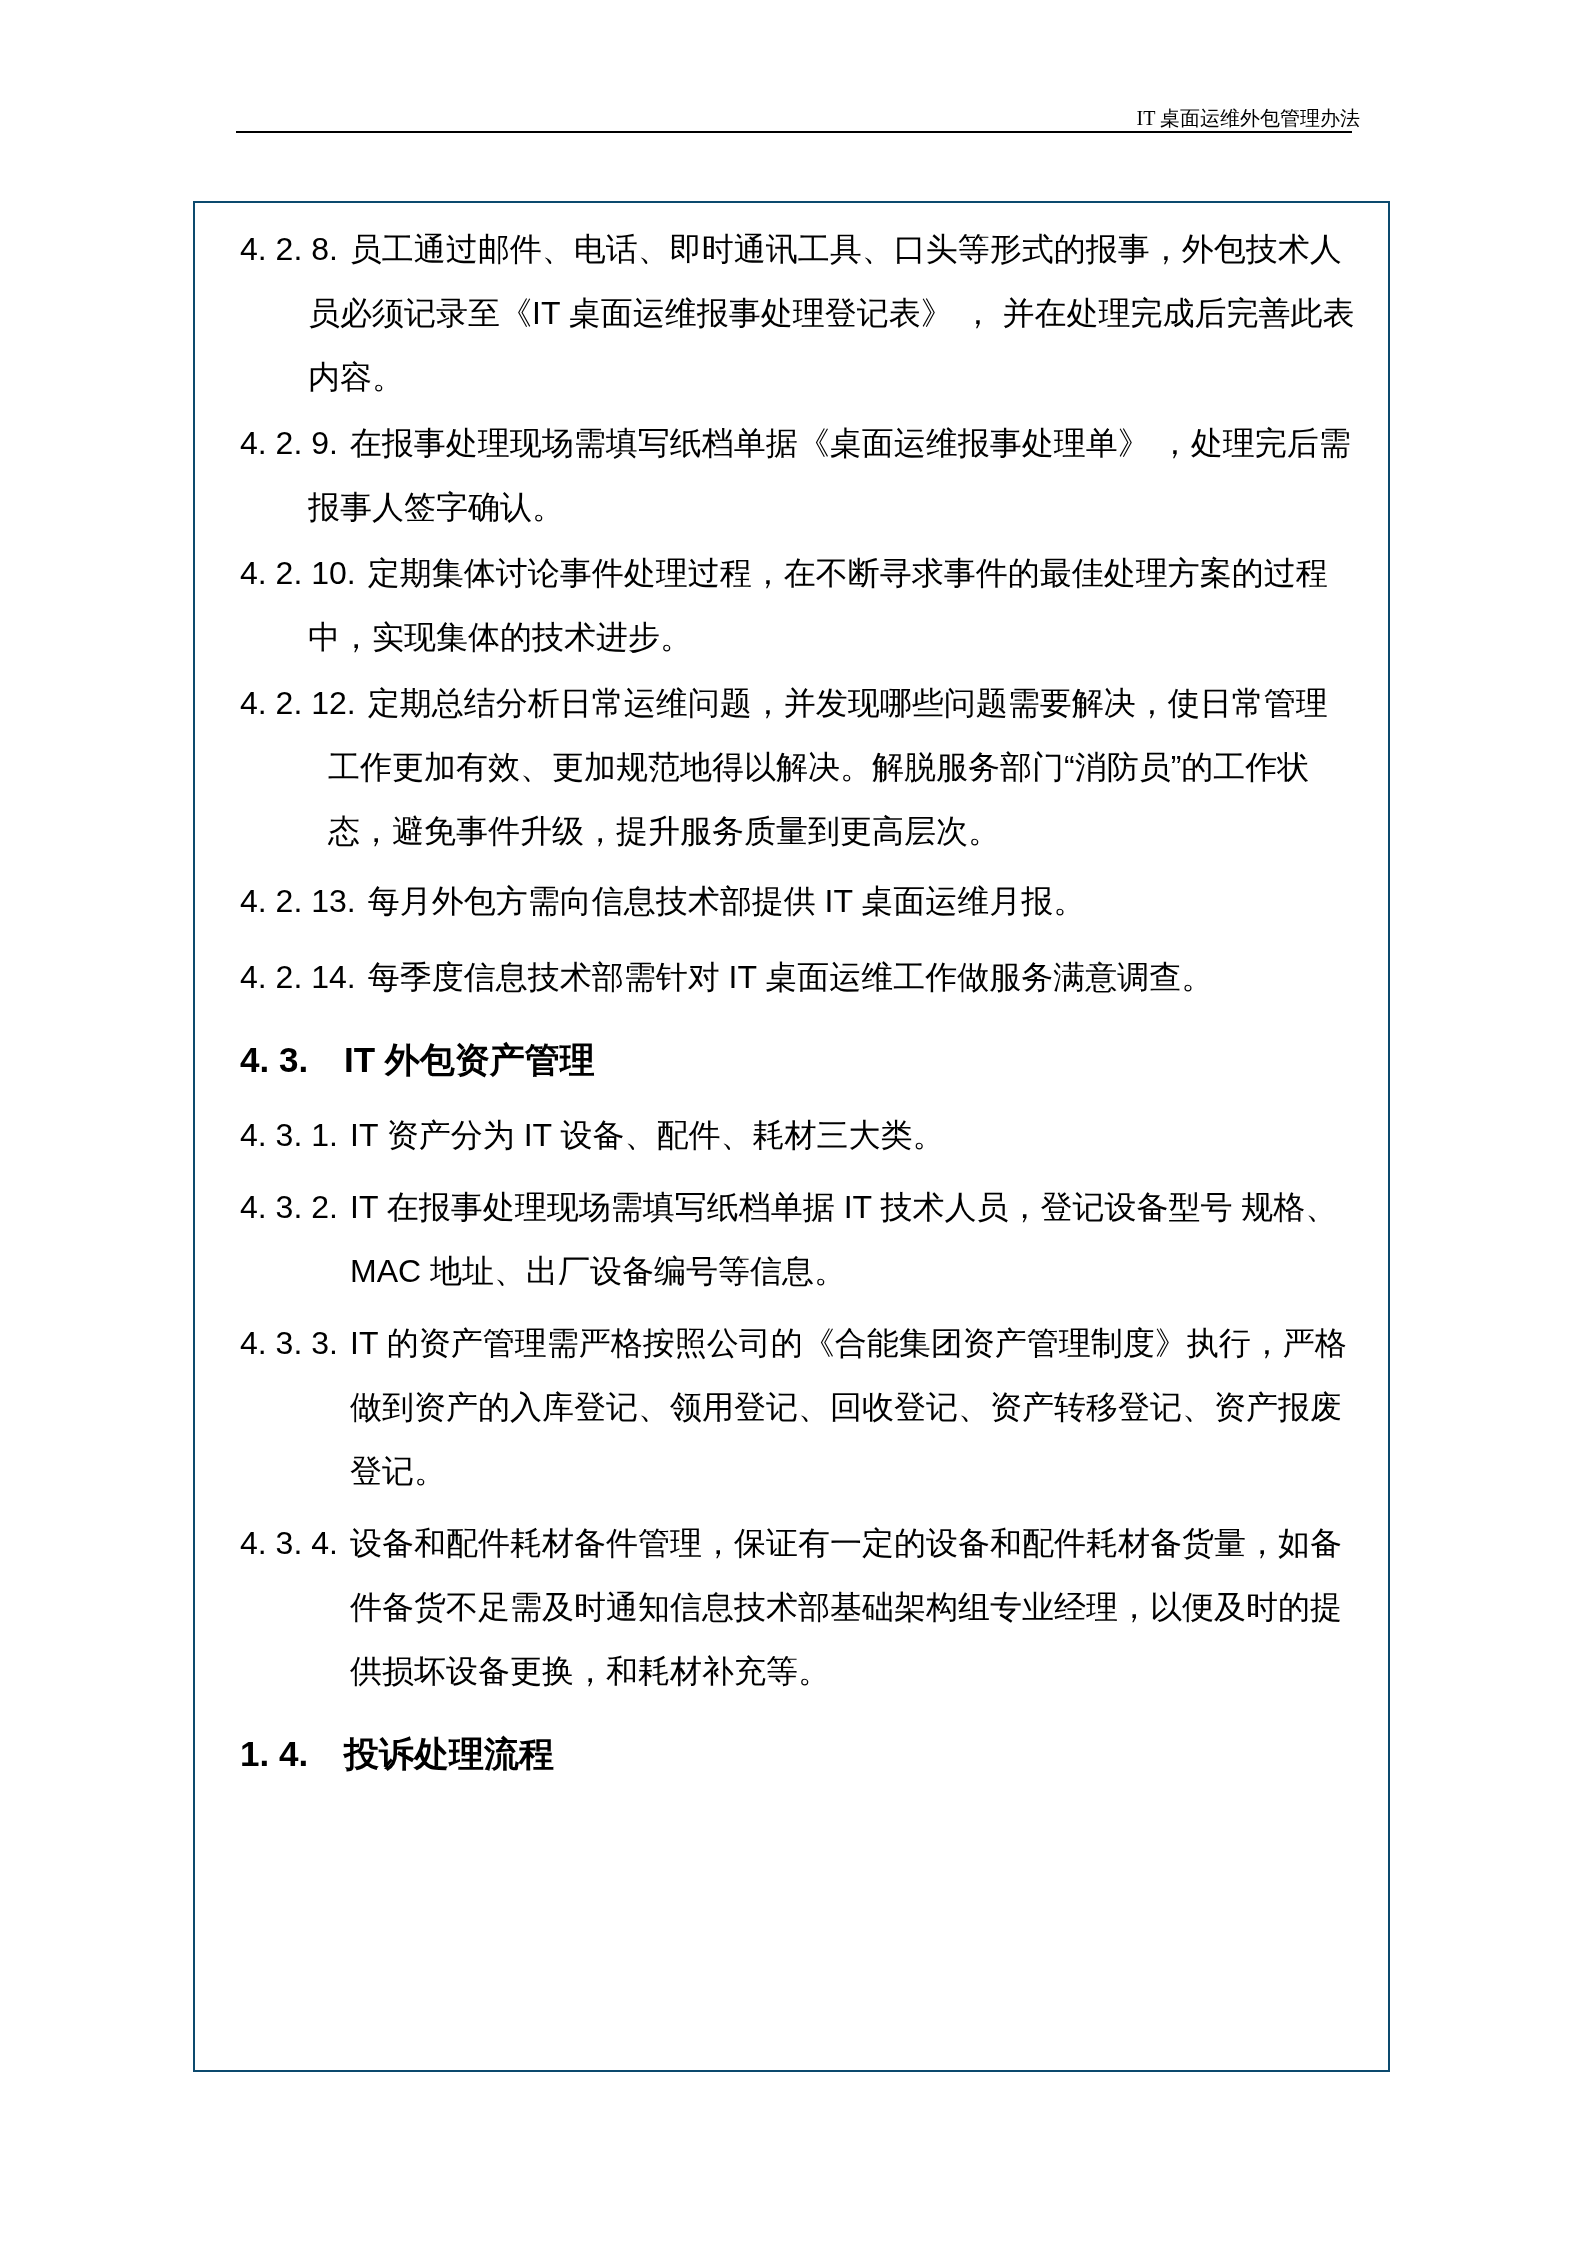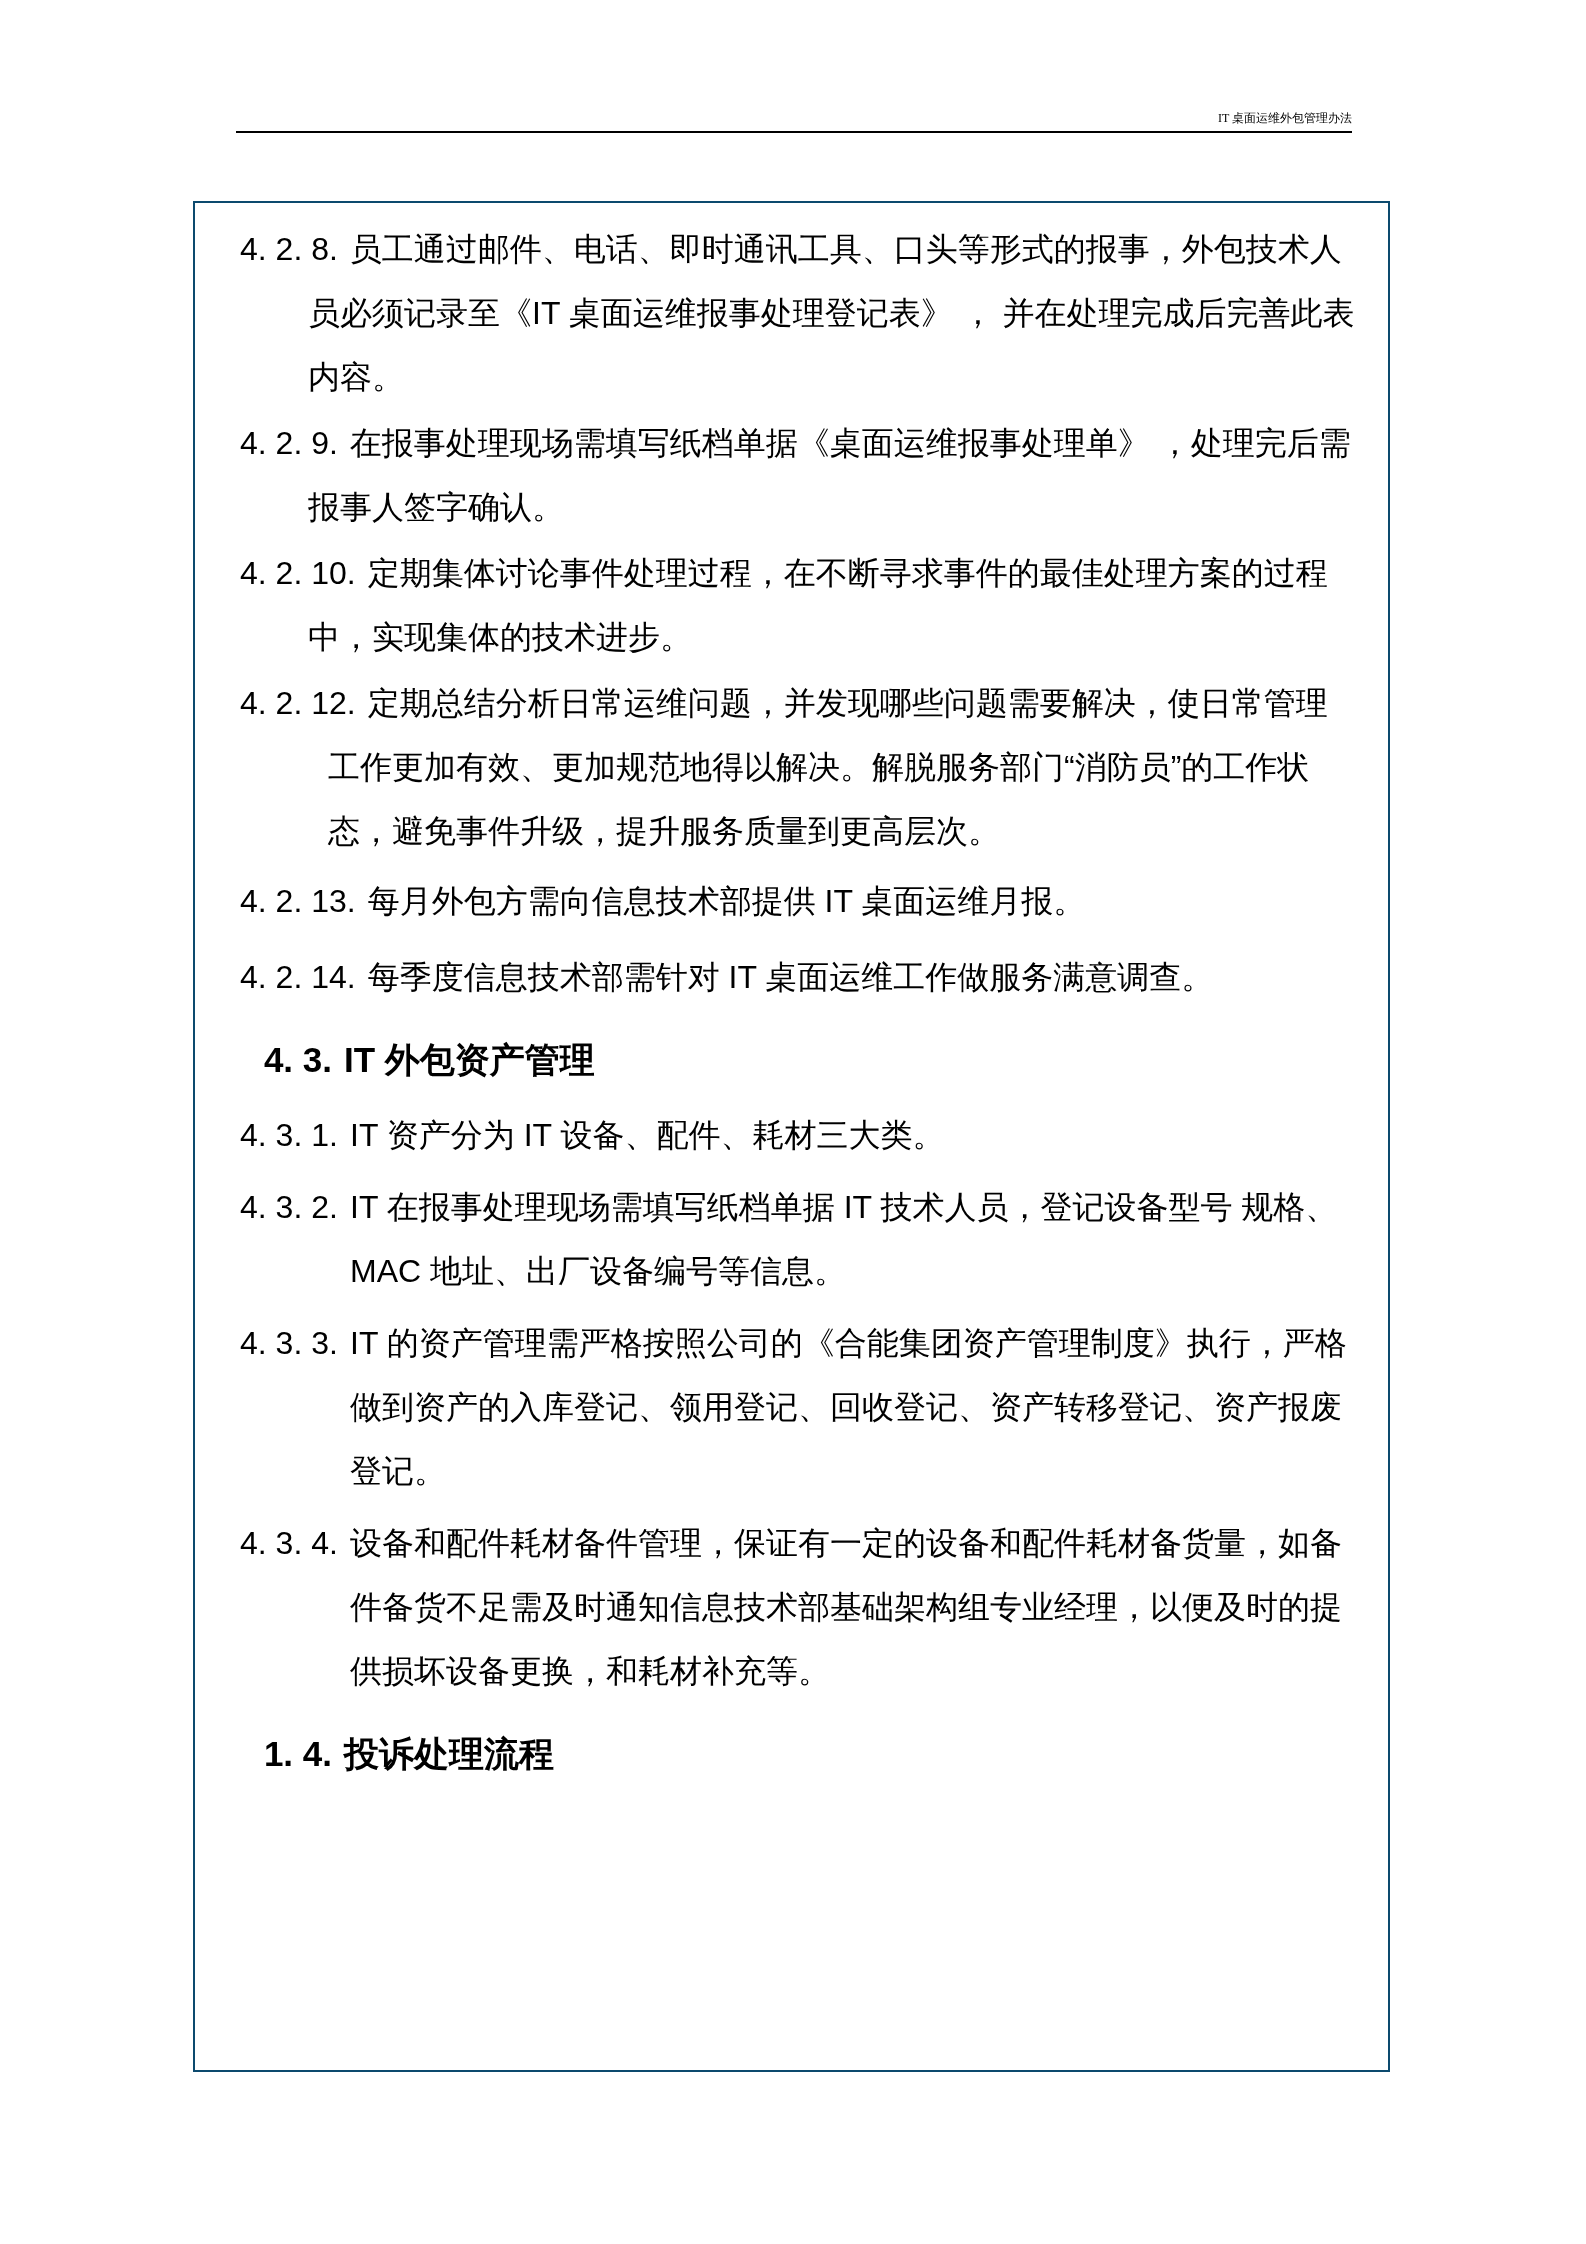--- a/index.html
+++ b/index.html
@@ -8,22 +8,22 @@
     width: 1586px;
     height: 2244px;
     background: #ffffff;
     font-family: "Liberation Sans", sans-serif;
     color: #000000;
     overflow: hidden;
   }
   .header-title {
     position: absolute;
     top: 106px;
-    right: 234px;
-    font-size: 12px;
+    right: 226px;
+    font-size: 20px;
     line-height: 24px;
     color: #000000;
     font-family: "Liberation Serif", "DejaVu Serif", serif;
     white-space: nowrap;
   }
   .header-rule {
     position: absolute;
     left: 236px;
     top: 131px;
     width: 1116px;
@@ -59,21 +59,21 @@
   .item.sp1 { margin-top: 6px; }
   .item.sp2 { margin-top: 12px; }
   .heading {
     margin-top: 16px;
     font-size: 35px;
     font-weight: 700;
     line-height: 70px;
     padding-left: 0;
     text-indent: 0;
   }
-  .heading .num { display: inline-block; min-width: 92px; margin-right: 12px; white-space: pre; text-align: right; }
+  .heading .num { display: inline-block; min-width: 92px; margin-right: 12px; white-space: pre; }
 </style>
 </head>
 <body>
 
 <div class="page">
   <span class="header-title">IT 桌面运维外包管理办法</span>
   <div class="header-rule"></div>
   <div class="content-box">
     <div class="items" id="items">
         <div class="item"><span class="num">4. 2. 8.</span><span class="txt">员工通过邮件、电话、即时通讯工具、口头等形式的报事，外包技术人员必须记录至《IT 桌面运维报事处理登记表》 ， 并在处理完成后完善此表内容。</span></div>

